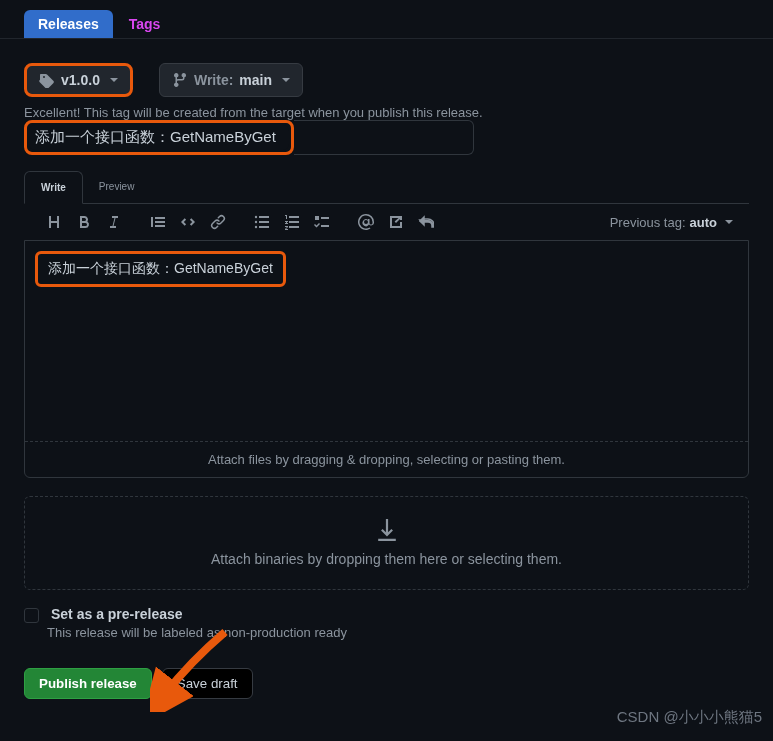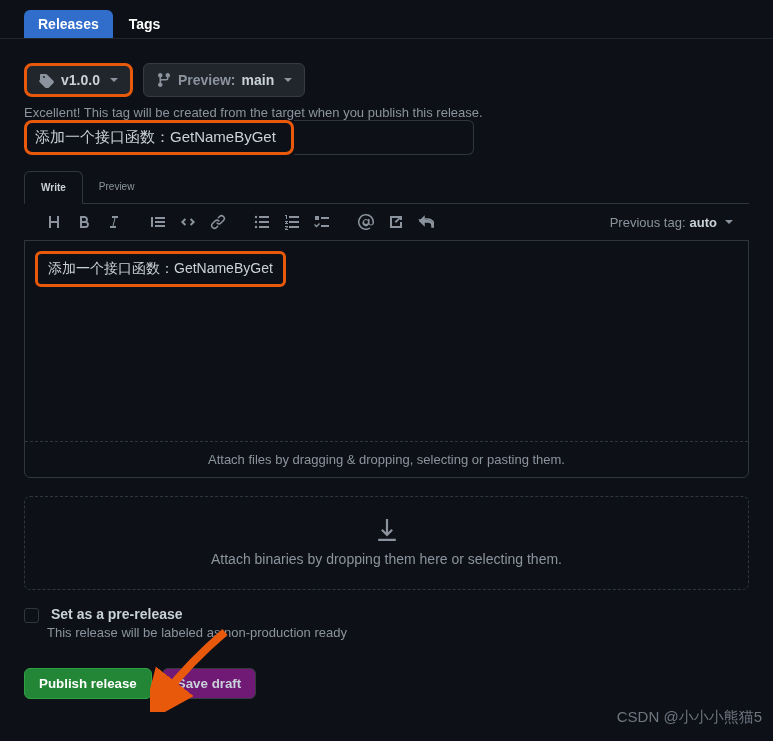--- a/index.html
+++ b/index.html
@@ -22,27 +22,27 @@
     .tab-releases {
       background: #316dca;
       color: #fff;
       padding: 6px 14px;
       border-radius: 6px 6px 0 0;
       font-weight: 600;
       cursor: pointer;
       text-align: center;
     }
     .tab-tags {
-      color: #ffffff;
+      color: #d946ef;
       padding: 6px 14px;
       font-weight: 600;
       cursor: pointer;
     }
     .content { padding: 24px; }
-    .selector-row { display: flex; gap: 10px; margin-bottom: 8px; }
+    .selector-row { display: flex; gap: 26px; margin-bottom: 8px; }
     .btn {
       background: #21262d;
       border: 1px solid #363b42;
       border-radius: 6px;
       color: #c9d1d9;
       padding: 6px 12px;
       display: inline-flex;
       align-items: center;
       gap: 6px;
       cursor: pointer;
@@ -179,24 +179,24 @@
     .btn-primary {
       background: #238636;
       border: 1px solid #2ea043;
       color: #fff;
       font-weight: 600;
       padding: 0 14px;
       border-radius: 6px;
       cursor: pointer;
     }
     .btn-secondary {
-      background: #701a75;
+      background: #000000;
       border: 1px solid #363b42;
       color: #c9d1d9;
-      font-weight: 700;
+      font-weight: 400;
       padding: 7px 14px;
       border-radius: 6px;
       cursor: pointer;
     }
     .arrow {
       position: absolute;
       left: 150px;
       top: 622px;
       pointer-events: none;
     }
@@ -222,21 +222,21 @@
       <svg class="tb-icon" viewBox="0 0 16 16">
           <path d="M1 7.775V2.75A.75.75 0 0 1 1.75 2h5.025c.464 0 .91.184 1.238.513l6.25 6.25a1.75 1.75 0 0 1 0 2.474l-5.026 5.026a1.75 1.75 0 0 1-2.474 0l-6.25-6.25A1.75 1.75 0 0 1 1 7.775ZM5 6a1 1 0 1 0 0-2 1 1 0 0 0 0 2Z"></path>
         </svg>
       <span>v1.0.0</span>
       <span class="dropdown-caret"></span>
     </div>
     <div class="btn">
       <svg class="tb-icon" viewBox="0 0 16 16">
           <path d="M9.5 3.25a2.25 2.25 0 1 1 3 2.122V6A2.5 2.5 0 0 1 10 8.5H6a1 1 0 0 0-1 1v1.128a2.251 2.251 0 1 1-1.5 0V5.372a2.25 2.25 0 1 1 1.5 0v1.836A2.49 2.49 0 0 1 6 7h4a1 1 0 0 0 1-1v-.628A2.25 2.25 0 0 1 9.5 3.25Z"></path>
         </svg>
-      <span class="target-label">Preview:</span>
+      <span class="target-label">Write:</span>
       <span class="target-value">main</span>
       <span class="dropdown-caret"></span>
     </div>
   </div>
   <div class="help-text">Excellent! This tag will be created from the target when you publish this release.</div>
 
   <div class="title-input-wrap">
     <span class="title-hl">
       <input class="title-input" style="border: none; width: 260px; padding: 4px 6px;" value="添加一个接口函数：GetNameByGet">
     </span>

